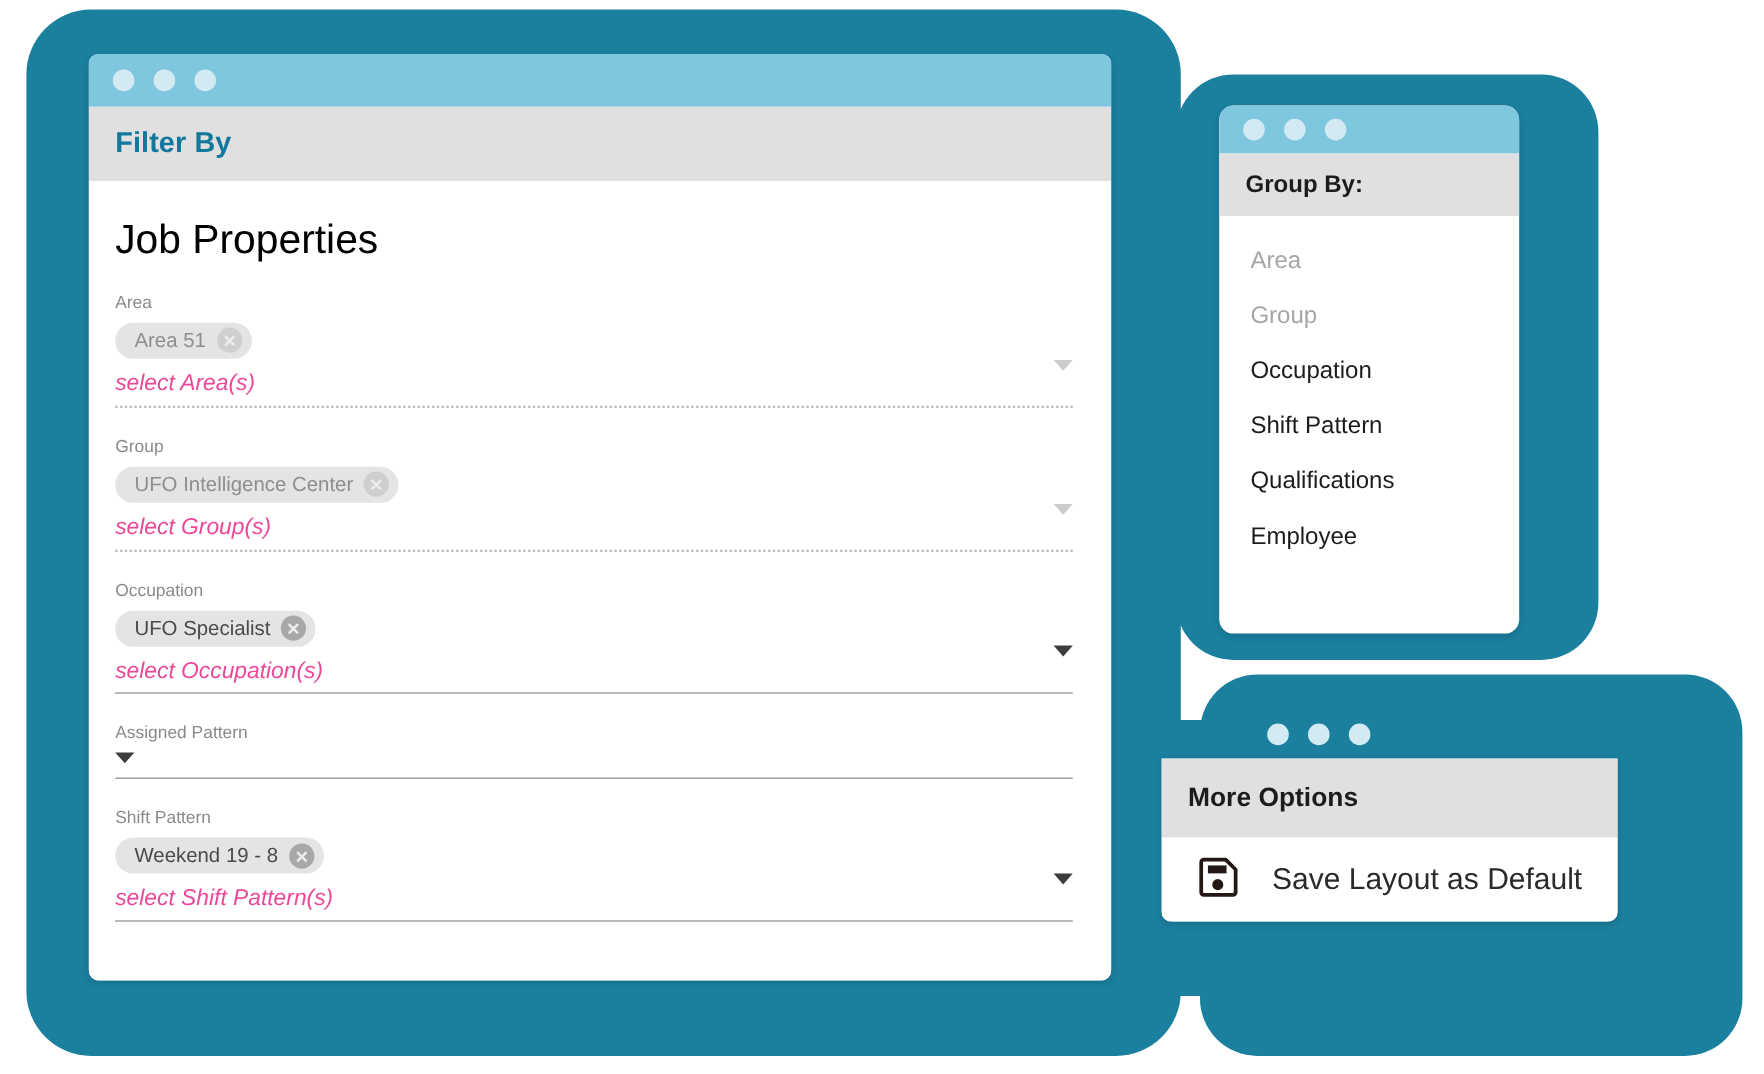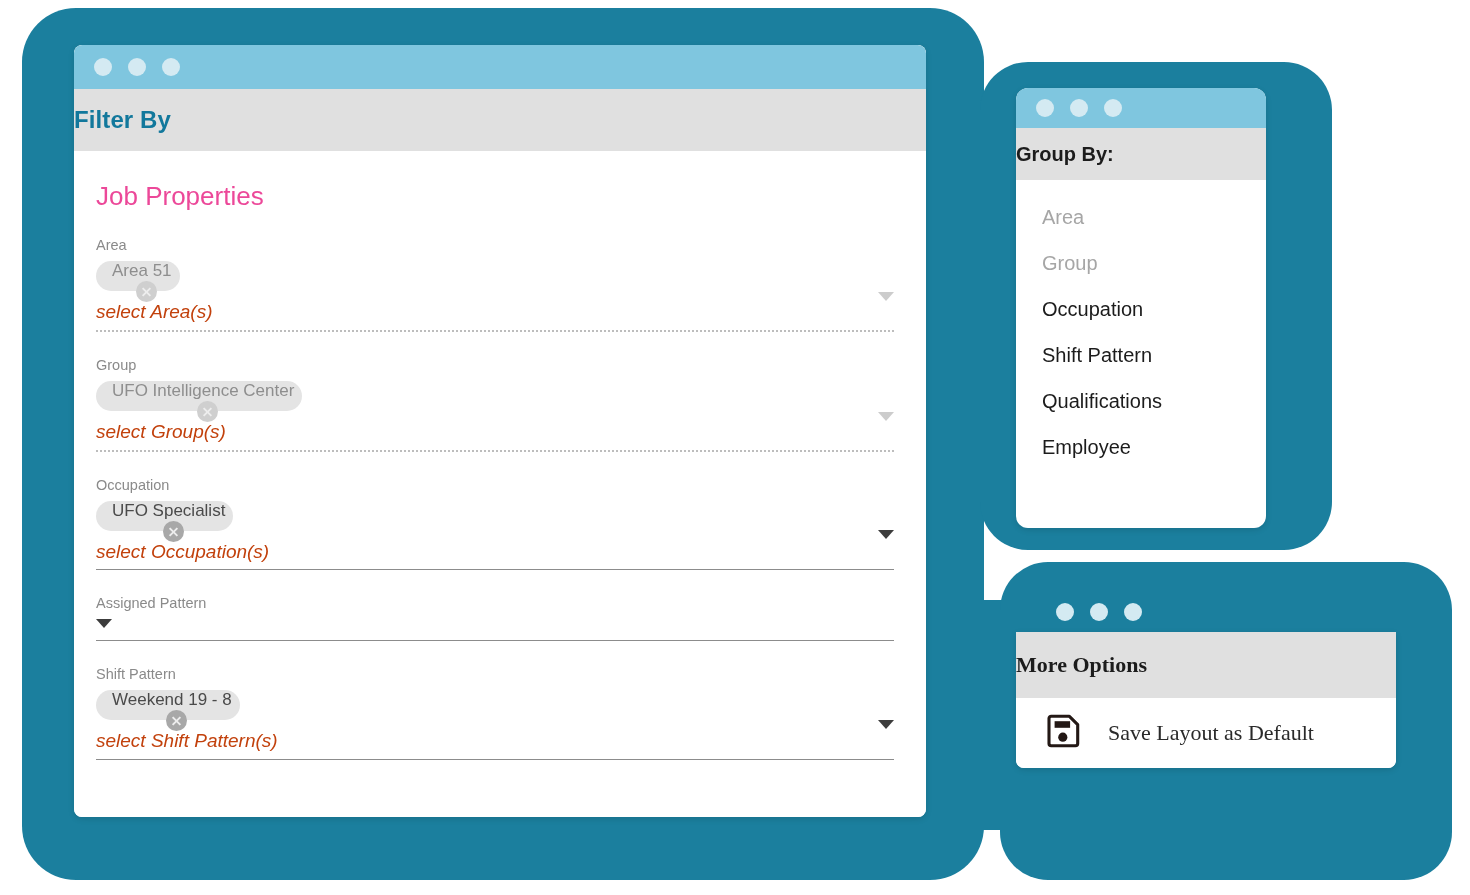--- a/index.html
+++ b/index.html
@@ -77,20 +77,21 @@
     height: 18px;
     border-radius: 50%;
     background: #D4EAF2;
     flex: 0 0 auto;
   }
 
   .headerband {
     background: #E0E0E0;
     display: flex;
     align-items: center;
+    padding-left: 22px;
     text-align: right;
   }
 
   
   #win-filter {
     left: 74px; top: 45px;
     width: 852px; height: 772px;
     border-radius: 8px;
     box-shadow: 0 2px 6px rgba(0,0,0,0.12);
     overflow: hidden;
@@ -103,22 +104,22 @@
     font-weight: bold;
     letter-spacing: 0.1px;
   }
   #filter-body {
     padding: 30px 22px 0 22px;
     background: #fff;
     height: calc(100% - 106px);
     box-sizing: border-box;
   }
   #job-properties-heading {
-    color: #ec4899;
-    font-size: 26px;
+    color: #000000;
+    font-size: 34px;
     margin: 0 0 26px 0;
     font-weight: normal;
   }
 
   
   .field {
     position: relative;
     margin-bottom: 26px;
     padding-right: 10px;
   }
@@ -132,21 +133,20 @@
     min-height: 0;
   }
   .chip {
     display: inline-flex;
     align-items: center;
     background: #E4E4E4;
     border-radius: 18px;
     height: 30px;
     padding: 0 8px 0 16px;
     margin-bottom: 10px;
-    flex-direction: column;
   }
   .chip-label {
     font-size: 17px;
     color: #4A4A4A;
     white-space: nowrap;
   }
   .chip.disabled .chip-label { color: #8E8E8E; }
   .chip-x {
     width: 21px;
     height: 21px;
@@ -169,21 +169,21 @@
 
   .input-line {
     display: flex;
     align-items: flex-end;
     justify-content: space-between;
     padding-bottom: 7px;
   }
   .placeholder {
     font-size: 19px;
     font-style: italic;
-    color: #c2410c;
+    color: #ec4899;
     line-height: 1.15;
   }
   .arrow {
     width: 0; height: 0;
     border-left: 8px solid transparent;
     border-right: 8px solid transparent;
     border-top: 9px solid #3C3C3C;
     margin-bottom: 5px;
     flex: 0 0 auto;
   }
@@ -224,26 +224,25 @@
   .group-item {
     font-size: 20px;
     color: #1C1C1C;
     padding: 11px 0 11px 26px;
     line-height: 1.2;
   }
   .group-item.disabled { color: #A6A6A6; }
 
   
   #win-more {
-    left: 1016px; top: 632px;
+    left: 968px; top: 632px;
     width: 380px; height: 136px;
     border-radius: 0 0 8px 8px;
     box-shadow: 0 2px 6px rgba(0,0,0,0.12);
     overflow: hidden;
-    font-family: Liberation Serif, serif;
   }
   #more-dots {
     position: absolute;
     left: 1036px; top: 600px;
     display: flex;
     gap: 16px;
     align-items: center;
     height: 24px;
   }
   #win-more .headerband { height: 66px; }
@@ -254,21 +253,21 @@
   }
   #more-body {
     height: 70px;
     display: flex;
     align-items: center;
     padding-left: 30px;
     gap: 28px;
     background: #fff;
   }
   #save-label {
-    font-size: 22px;
+    font-size: 25px;
     color: #2A2A2A;
   }
   .floppy { flex: 0 0 auto; }
 </style>
 </head>
 <body>
 
 <div id="stage">
 
   <div class="teal-blob" id="blob-main"></div>

